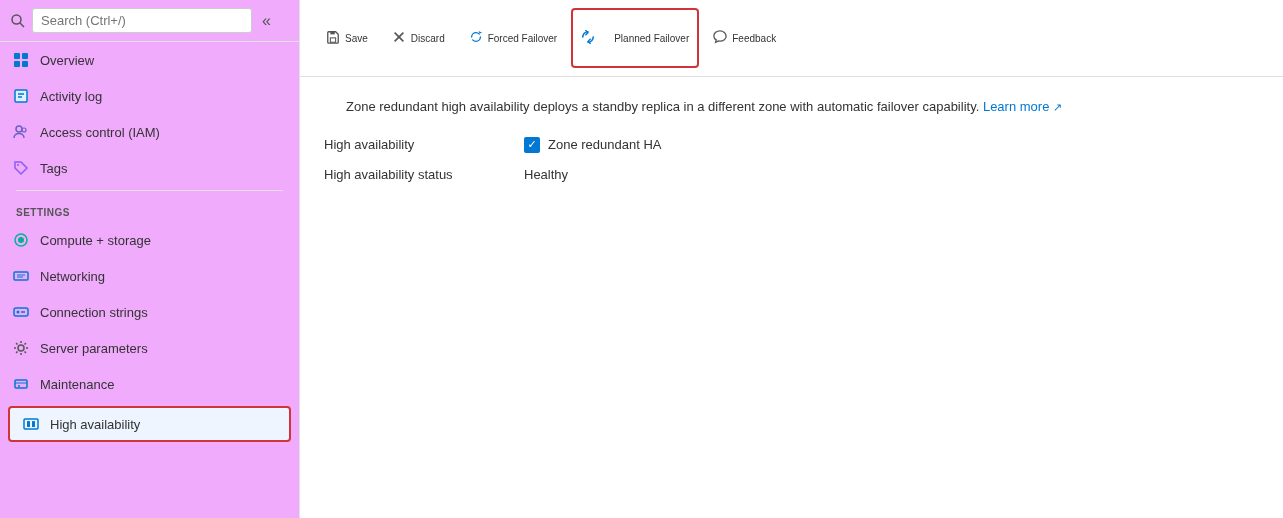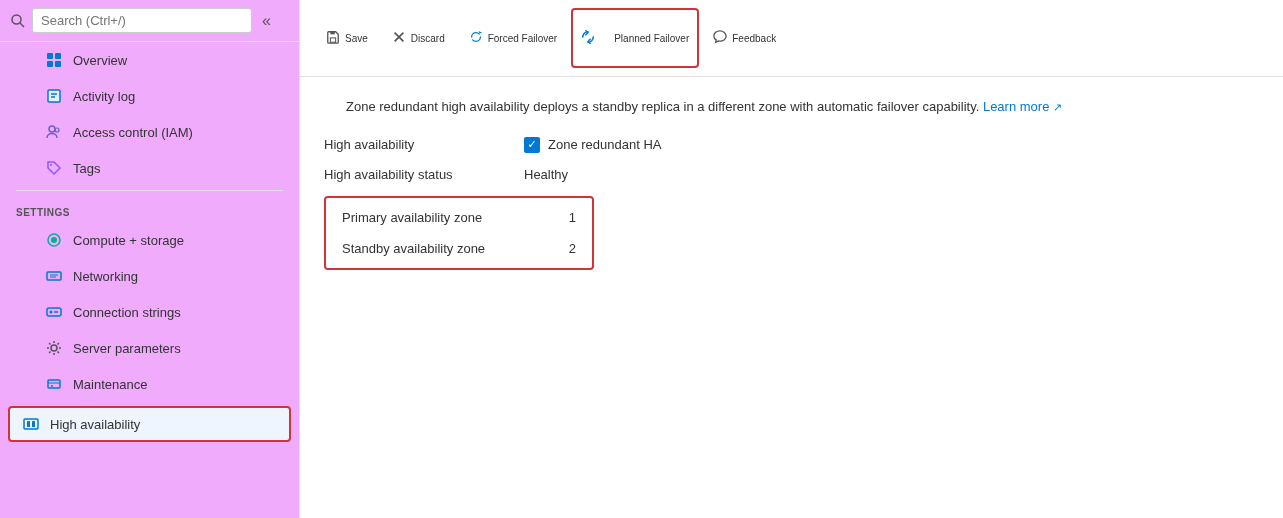--- a/index.html
+++ b/index.html
@@ -35,26 +35,25 @@
       cursor: pointer;
       font-size: 16px;
       color: #555;
       background: none;
       border: none;
       padding: 2px 4px;
     }
     .nav-item {
       display: flex;
       align-items: center;
-      padding: 9px 32px;
+      padding: 9px 12px;
       cursor: pointer;
       gap: 10px;
       color: #333;
       font-size: 13px;
-      margin-left: 13px;
     }
     .nav-item.active {
       background: #EEF5FF;
       border-left: 3px solid #0078d4;
       padding-left: 13px;
     }
     .nav-item .icon { width: 18px; height: 18px; display: flex; align-items: center; justify-content: center; flex-shrink: 0; }
     .section-label {
       padding: 12px 16px 4px 16px;
       font-size: 10px;
@@ -370,24 +369,14 @@
       </span>
     </div>
 
     <div class="field-row">
       <span class="field-label">High availability status</span>
       <span class="field-value">
         <span>Healthy</span>
       </span>
     </div>
 
-    <div class="az-box">
-      <div class="az-row">
-        <span>Primary availability zone</span>
-        <span>1</span>
-      </div>
-      <div class="az-row">
-        <span>Standby availability zone</span>
-        <span>2</span>
-      </div>
-    </div>
   </div>
 </div>
 
 </body></html>

